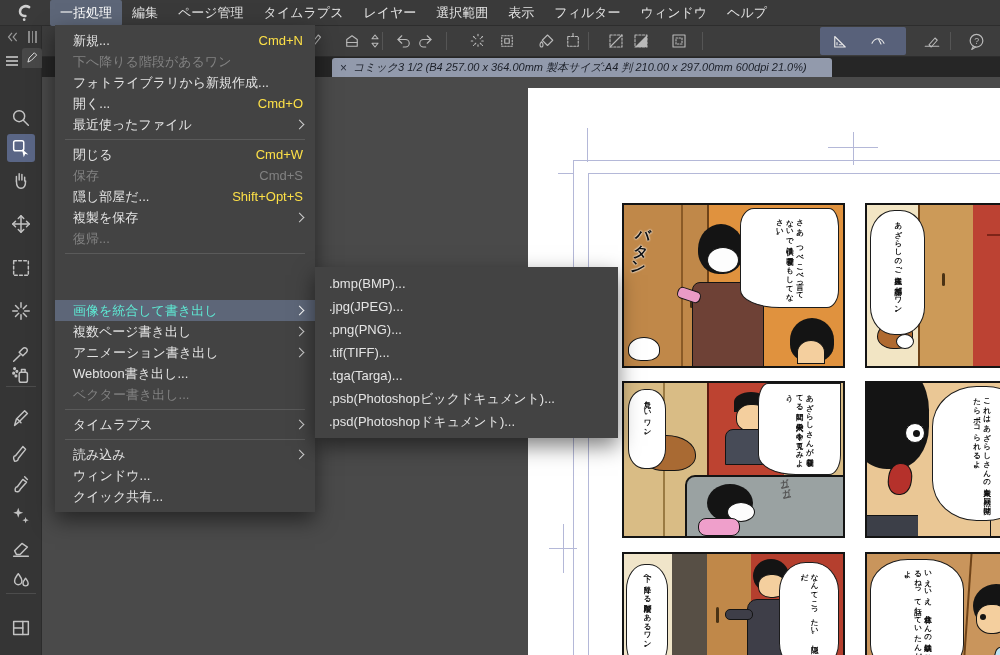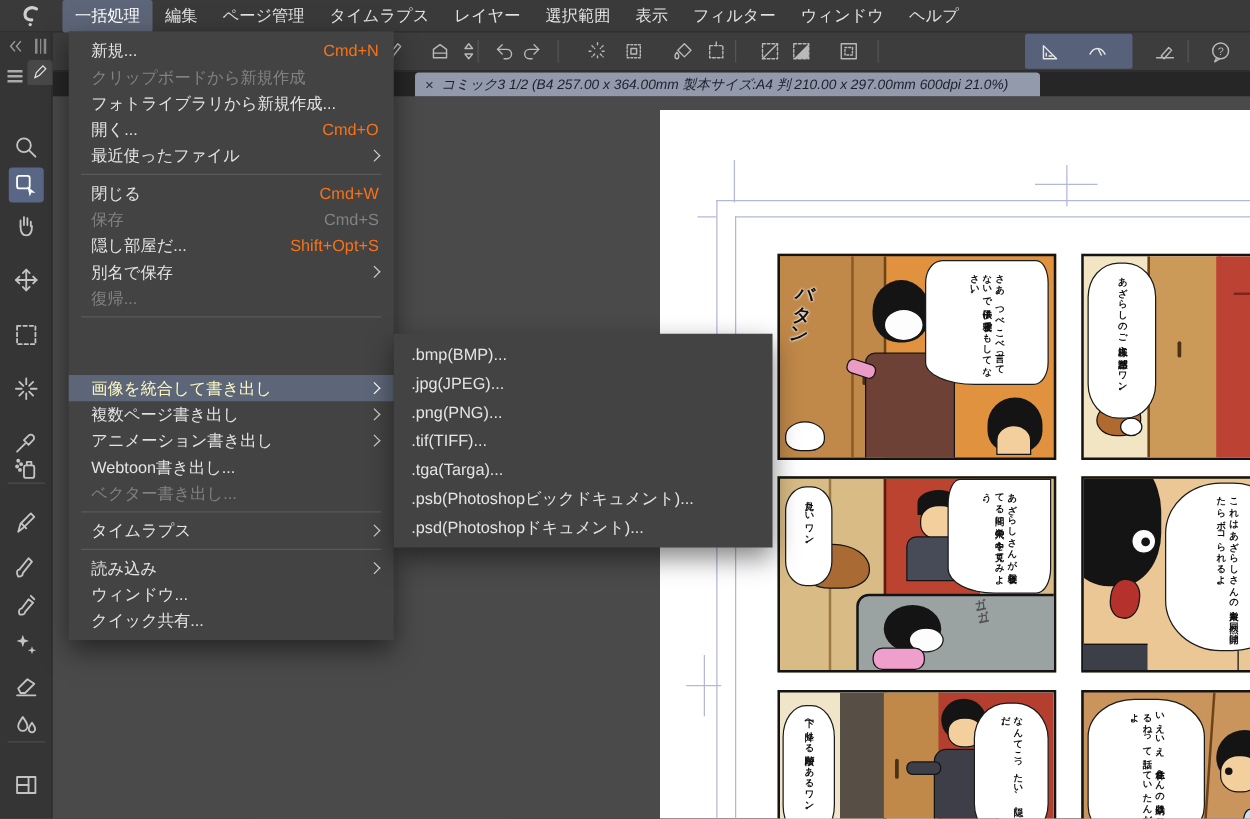--- a/index.html
+++ b/index.html
@@ -58,23 +58,23 @@
   .vt{writing-mode:vertical-rl;text-orientation:upright;font-size:7.5px;font-weight:600;color:#111;
       line-height:1.35;letter-spacing:.5px;}
   .sfx{position:absolute;writing-mode:vertical-rl;text-orientation:upright;font-weight:900;color:#111;
        text-shadow:0 0 2px #fff,0 0 2px #fff;}
 
   
   .menu{position:absolute;left:55px;top:25px;width:260px;background:#434343;z-index:100;
         padding:5px 0;box-shadow:0 8px 20px rgba(0,0,0,.5);box-sizing:border-box;}
   .mi{height:21px;display:flex;align-items:center;justify-content:space-between;padding:0 12px 0 18px;
       font-size:13px;color:#e4e4e4;position:relative;}
-  .mi .ms{color:#f97316;font-size:13px;}
+  .mi .ms{color:#fde047;font-size:13px;}
   .mi.dis,.mi.dis .ms{color:#828282;}
-  .mi.hl{background:#5d6678;color:#fef9c3;margin-top:46px;}
+  .mi.hl{background:#5d6678;color:#5eead4;margin-top:46px;}
   .m-sep{height:1px;background:#5a5a5a;margin:4px 10px;}
   .chev{display:inline-block;width:6px;height:6px;border-top:1.6px solid #cfcfcf;border-right:1.6px solid #cfcfcf;
         transform:rotate(45deg);margin-left:8px;}
   .submenu{position:absolute;left:315px;top:267px;width:303px;background:#434343;z-index:110;
            padding:5px 0;box-shadow:0 8px 20px rgba(0,0,0,.5);box-sizing:border-box;}
   .smi{height:23px;display:flex;align-items:center;padding:0 14px;font-size:13px;color:#e4e4e4;}
 </style>
 </head>
 <body>
 
@@ -443,21 +443,21 @@
     <div class="mb-item">ウィンドウ</div>
     <div class="mb-item">ヘルプ</div>
   </div>
 
   <div class="menu">
     <div class="mi">
         <span>新規...</span>
         <span class="ms">Cmd+N</span>
       </div>
     <div class="mi dis">
-        <span>クリップボードから新規作成</span>
+        <span>下へ降りる階段があるワン</span>
       </div>
     <div class="mi">
         <span>フォトライブラリから新規作成...</span>
       </div>
     <div class="mi">
         <span>開く...</span>
         <span class="ms">Cmd+O</span>
       </div>
     <div class="mi">
         <span>最近使ったファイル</span>
@@ -470,21 +470,21 @@
       </div>
     <div class="mi dis">
         <span>保存</span>
         <span class="ms">Cmd+S</span>
       </div>
     <div class="mi">
         <span>隠し部屋だ...</span>
         <span class="ms">Shift+Opt+S</span>
       </div>
     <div class="mi">
-        <span>別名で保存</span>
+        <span>複製を保存</span>
         <i class="chev"></i>
       </div>
     <div class="mi dis">
         <span>復帰...</span>
       </div>
     <div class="m-sep"></div>
     <div class="mi hl">
         <span>画像を統合して書き出し</span>
         <i class="chev" style="border-color:#fff"></i>
       </div>

